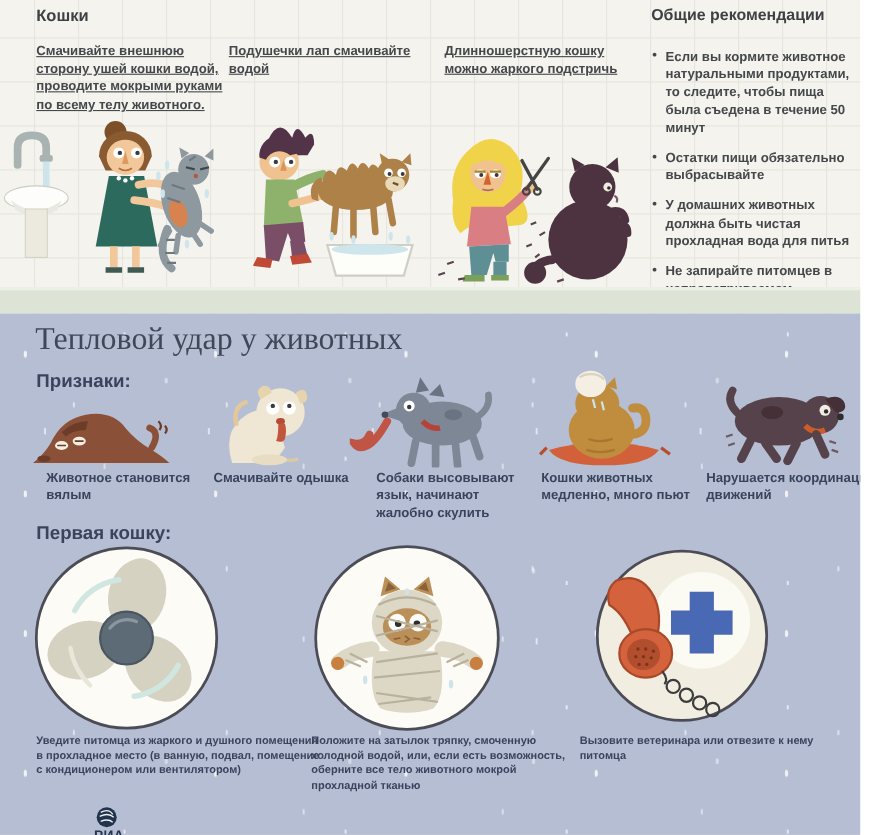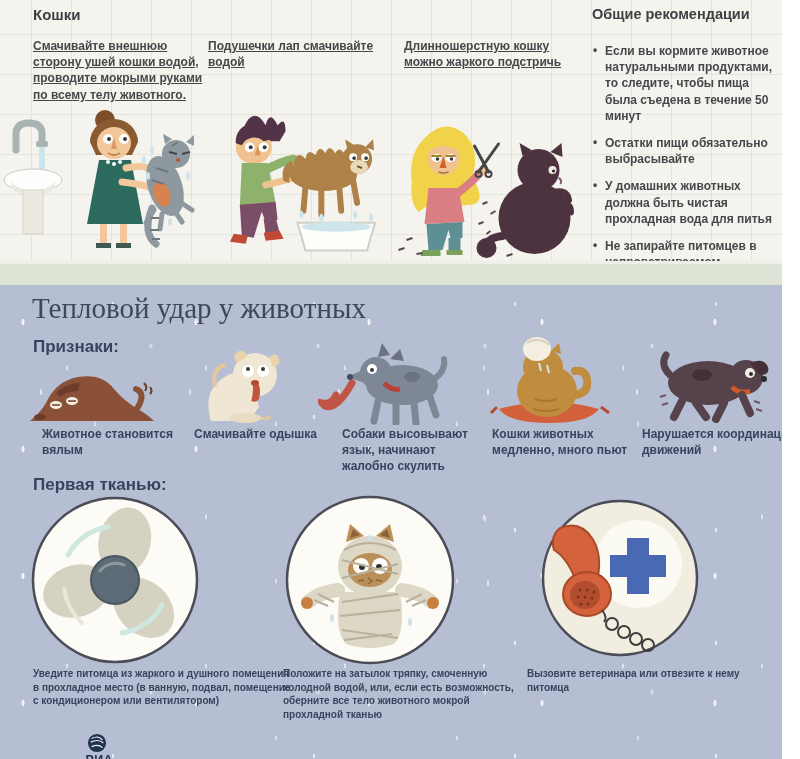--- a/index.html
+++ b/index.html
@@ -294,21 +294,21 @@
       </g>
       <ellipse cx="64" cy="30" rx="10" ry="6" fill="#463038"></ellipse>
     </svg>
 
     <p class="sign-caption sc1">Животное становится вялым</p>
     <p class="sign-caption sc2">Смачивайте одышка</p>
     <p class="sign-caption sc3">Собаки высовывают язык, начинают жалобно скулить</p>
     <p class="sign-caption sc4">Кошки животных медленно, много пьют</p>
     <p class="sign-caption sc5">Нарушается координация движений</p>
 
-    <div class="section-label aid-label">Первая тканью:</div>
+    <div class="section-label aid-label">Первая кошку:</div>
 
     <svg class="aid-circle cc1" viewBox="0 0 170 170">
       <circle cx="85" cy="85" r="82" fill="#fcfbf6" stroke="#4c4c57" stroke-width="2.5"></circle>
       <g fill="#d6d2c2">
         <ellipse cx="85" cy="45" rx="26" ry="34" transform="rotate(14 85 85)"></ellipse>
         <ellipse cx="85" cy="45" rx="26" ry="34" transform="rotate(134 85 85)"></ellipse>
         <ellipse cx="85" cy="45" rx="26" ry="34" transform="rotate(254 85 85)"></ellipse>
       </g>
       <path d="M38,60 a54,54 0 0 1 40,-28" stroke="#cfe7e0" stroke-width="5" fill="none" stroke-linecap="round"></path>
       <path d="M132,110 a54,54 0 0 1 -40,28" stroke="#cfe7e0" stroke-width="5" fill="none" stroke-linecap="round"></path>

